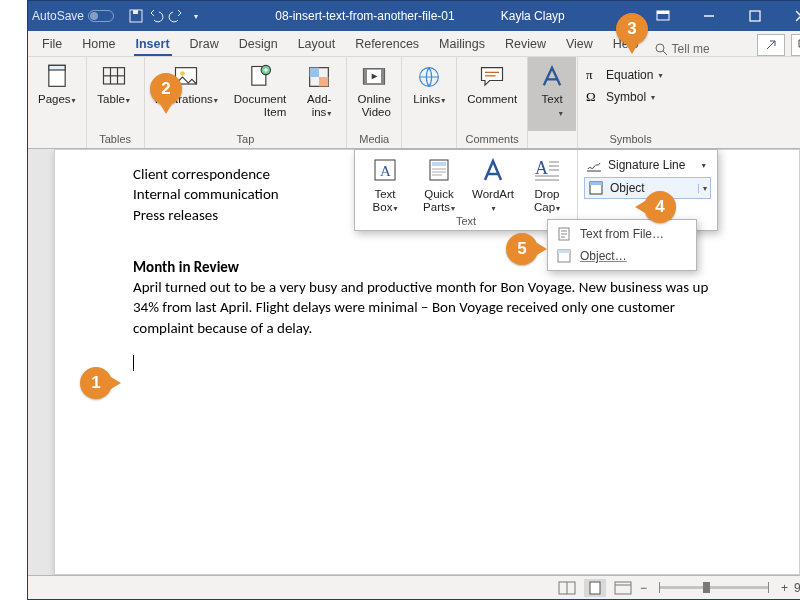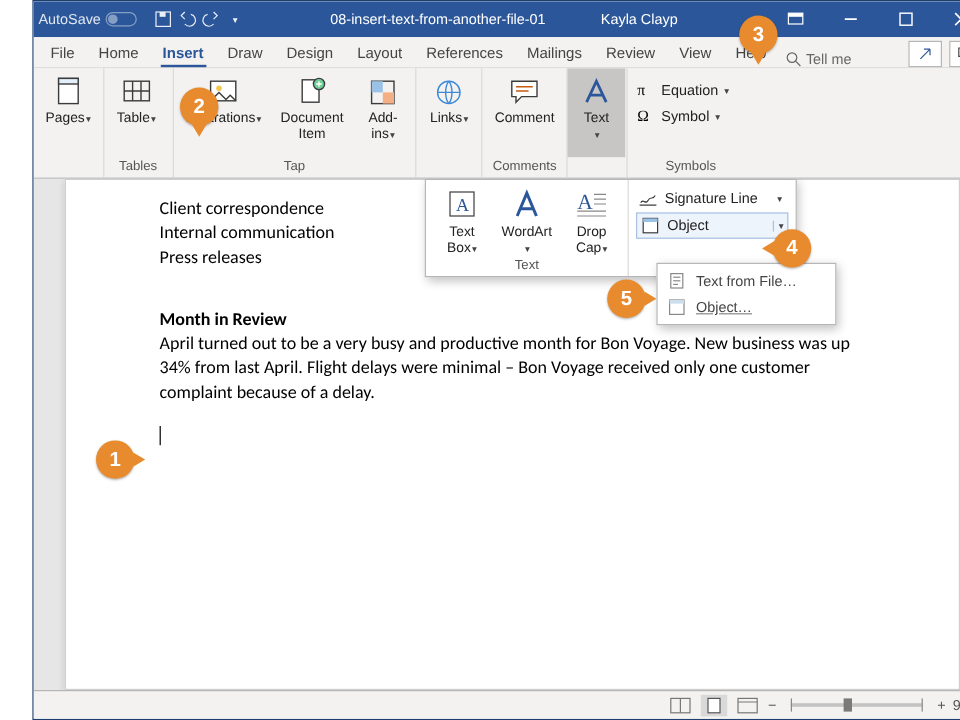--- a/index.html
+++ b/index.html
@@ -43,21 +43,21 @@
   .tabs .spacer { flex:1; }
   .tabs .tellme { display:flex; align-items:center; gap:4px; color:#666; padding:0 6px; }
   .share-btn { width:28px; height:22px; border:1px solid var(--border-dark); background:#fff; margin:0 3px; display:flex; align-items:center; justify-content:center; }
 
   
   .ribbon { height:92px; background:var(--ribbon-bg); display:flex; border-bottom:1px solid var(--border-dark); position:relative; }
   .group { border-right:1px solid var(--border); display:flex; flex-direction:column; }
   .group-body { flex:1; display:flex; align-items:flex-start; padding:4px 6px 0; gap:8px; }
   .group-label { font-size:11px; color:#555; text-align:center; padding:2px 0 3px; }
   .btn-lg { display:flex; flex-direction:column; align-items:center; gap:2px; padding:2px 4px; min-width:42px; }
-  .btn-lg .lbl { font-size:11.5px; text-align:center; line-height:1.15; }
+  .btn-lg .lbl { font-size:11.5px; text-align:right; line-height:1.15; }
   .btn-lg svg, .btn-lg .icon-slot { width:28px; height:28px; }
   .btn-lg.active { background:var(--active-ribbon-btn); }
 
   .collapse-arrow { position:absolute; right:6px; bottom:2px; font-size:11px; color:#555; }
 
   
   .symgroup { min-width:105px; }
   .sym-row { display:flex; align-items:center; gap:4px; font-size:12px; padding:2px 2px; }
 
   
@@ -260,20 +260,35 @@
               <rect x="4" y="4" width="8" height="8" fill="#9bc2e6"></rect>
               <rect x="12" y="12" width="8" height="8" fill="#f4b084"></rect>
             </svg>
           <span class="lbl"><span style="white-space:pre">Add-
 ins</span><span class="drop">▾</span></span>
         </div>
       </div>
       <div class="group-label">Tap</div>
     </div>
 
+    <div class="group">
+      <div class="group-body">
+        <div class="btn-lg">
+          <svg class="icon-slot" viewBox="0 0 24 24">
+              <rect x="3" y="5" width="18" height="13" fill="#fff" stroke="#3b3b3b"></rect>
+              <rect x="3" y="5" width="3" height="13" fill="#888"></rect>
+              <rect x="18" y="5" width="3" height="13" fill="#888"></rect>
+              <polygon points="10,9 15,11.5 10,14" fill="#3b3b3b"></polygon>
+            </svg>
+          <span class="lbl" style="white-space:pre">Online
+Video</span>
+        </div>
+      </div>
+      <div class="group-label">Media</div>
+    </div>
 
     <div class="group" style="min-width:50px">
       <div class="group-body">
         <div class="btn-lg">
           <svg class="icon-slot" viewBox="0 0 24 24">
               <ellipse cx="12" cy="12" rx="8" ry="8" fill="none" stroke="#3b8ad9"></ellipse>
               <path d="M4 12h16 M12 4c3 4 3 12 0 16 M12 4c-3 4-3 12 0 16" stroke="#3b8ad9" fill="none"></path>
             </svg>
           <span class="lbl"><span>Links</span><span class="drop">▾</span></span>
         </div>
@@ -336,20 +351,31 @@
     <div class="text-panel">
       <div class="tp-main">
         <div class="tp-row">
           <div class="tp-btn">
             <svg viewBox="0 0 28 30">
                 <rect x="4" y="4" width="20" height="20" fill="#fff" stroke="#3b3b3b"></rect>
                 <text x="9" y="20" font-size="15" fill="#2b579a" font-family="Georgia,serif">A</text>
               </svg>
             <span class="lbl"><span style="white-space:pre">Text
 Box</span><span class="drop">▾</span></span>
+          </div>
+          <div class="tp-btn">
+            <svg viewBox="0 0 28 30">
+                <rect x="5" y="4" width="18" height="20" fill="#fff" stroke="#3b3b3b"></rect>
+                <rect x="7" y="6" width="14" height="4" fill="#bdd7ee"></rect>
+                <line x1="7" y1="13" x2="21" y2="13" stroke="#aaa"></line>
+                <line x1="7" y1="16" x2="21" y2="16" stroke="#aaa"></line>
+                <line x1="7" y1="19" x2="17" y2="19" stroke="#aaa"></line>
+              </svg>
+            <span class="lbl"><span style="white-space:pre">Quick
+Parts</span><span class="drop">▾</span></span>
           </div>
           <div class="tp-btn">
             <svg viewBox="0 0 28 30">
                 <path d="M6 24 L14 5 L22 24" stroke="#2b579a" stroke-width="2.5" fill="none"></path>
                 <line x1="9" y1="18" x2="19" y2="18" stroke="#2b579a" stroke-width="2.5"></line>
               </svg>
             <span class="lbl"><span>WordArt</span><br><span class="drop">▾</span></span>
           </div>
           <div class="tp-btn">
             <svg viewBox="0 0 28 30">

